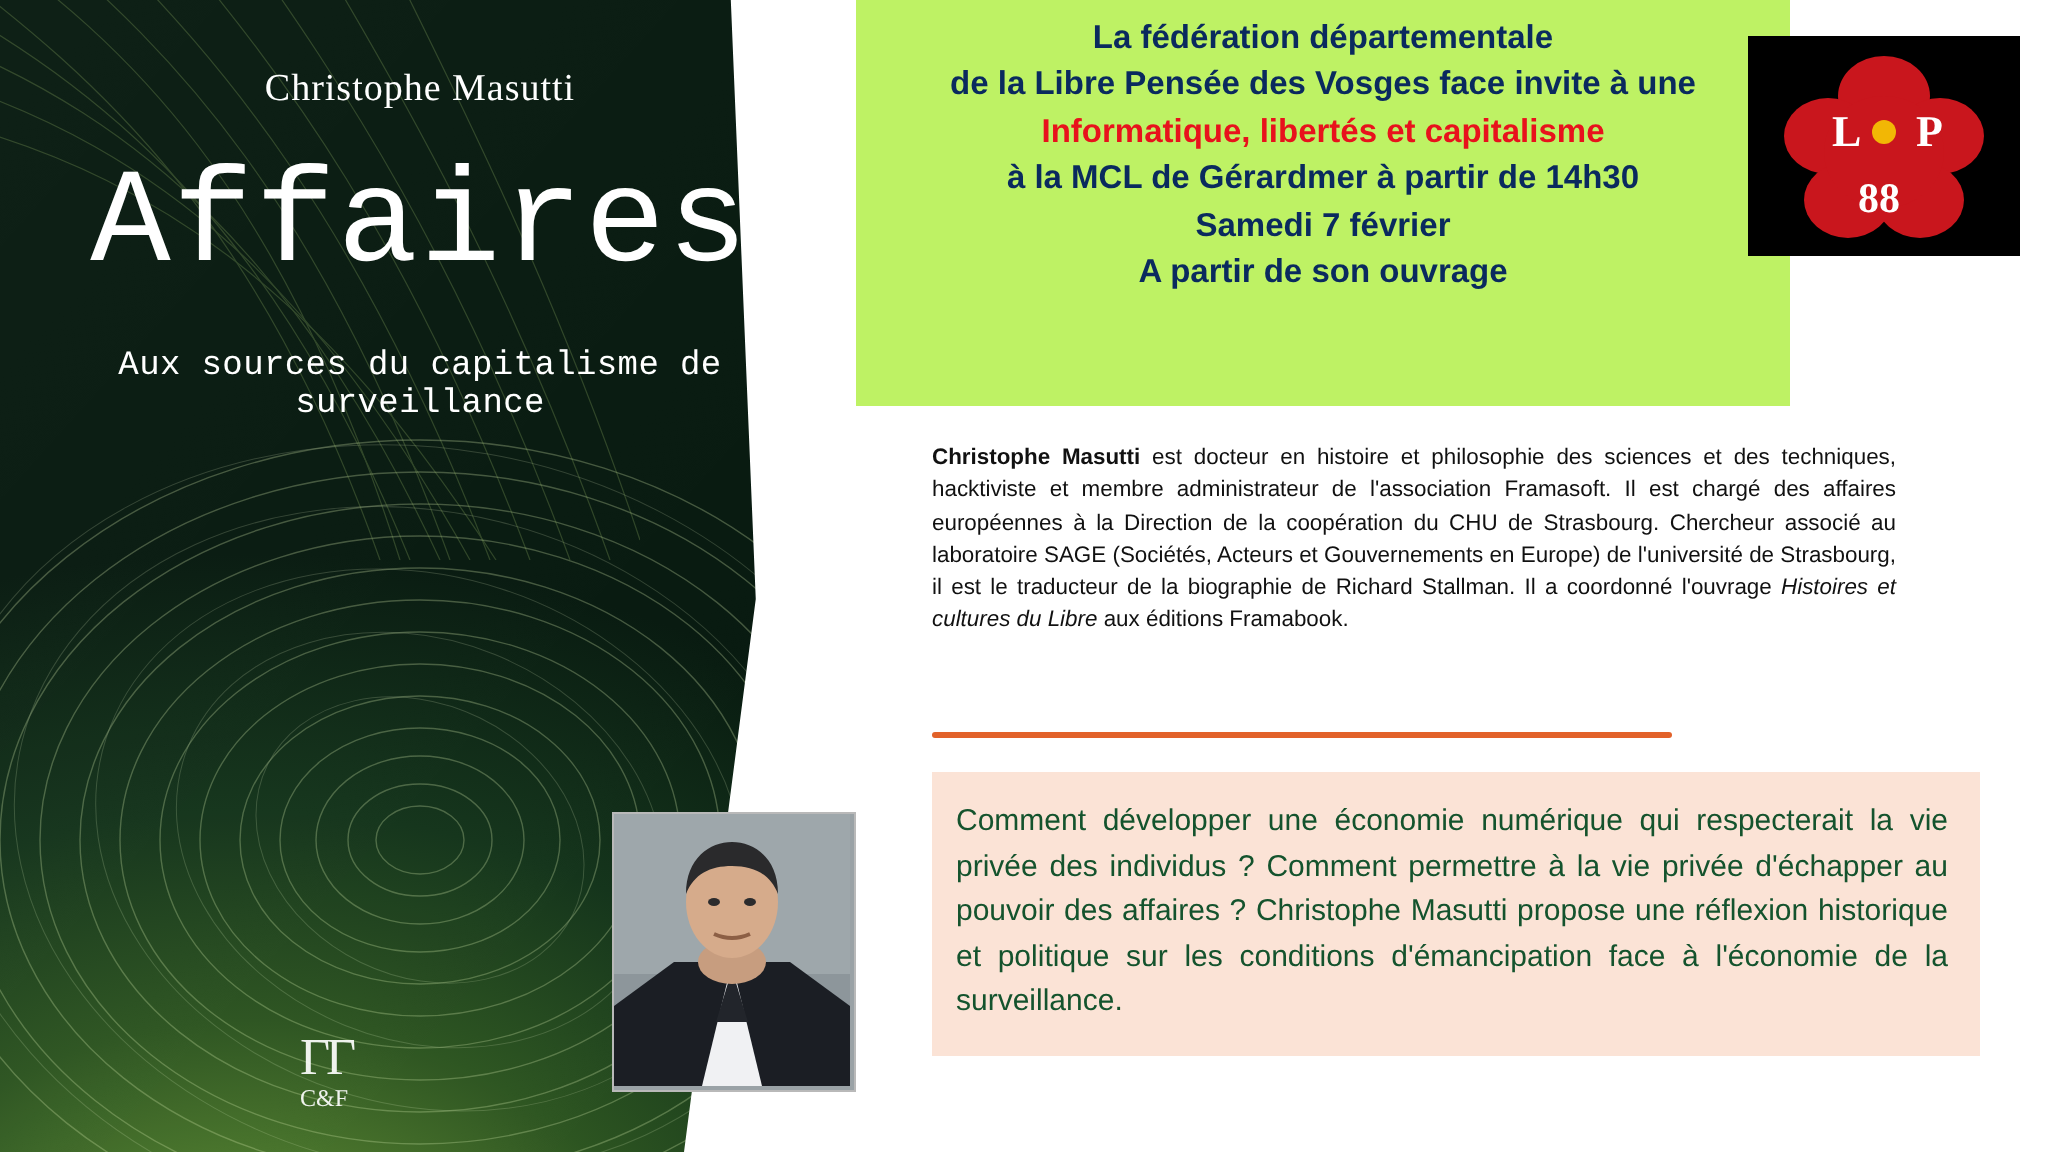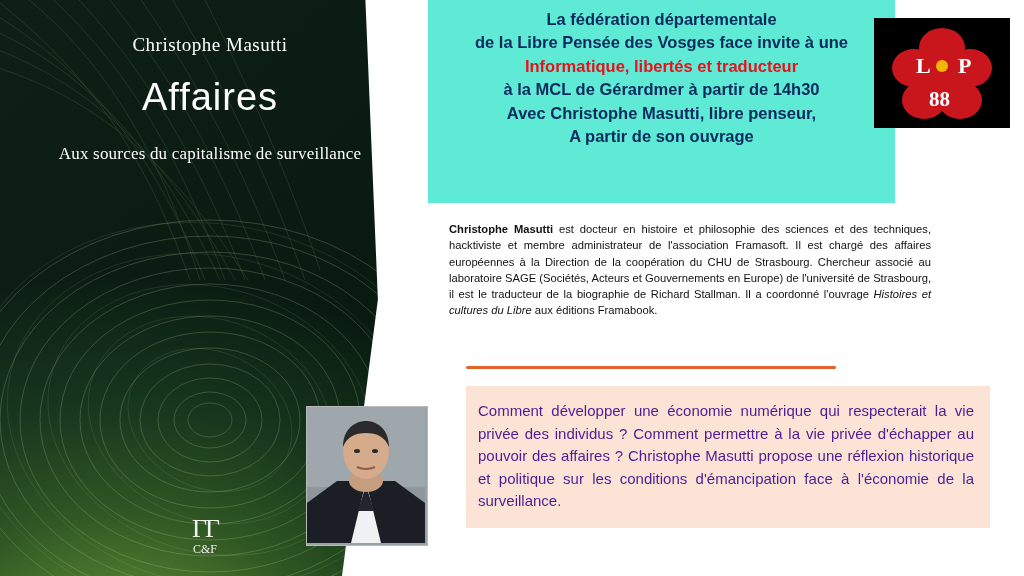--- a/index.html
+++ b/index.html
@@ -77,42 +77,41 @@
     color: #ffffff;
   }
   .author {
     margin-top: 34px;
     font-family: "Liberation Serif", serif;
     font-size: 19px;
     letter-spacing: .5px;
   }
   .book-title {
     margin-top: 22px;
-    font-family: Liberation Sans, sans-serif;
-    font-size: 38px;
+    font-family: Liberation Mono, monospace;
+    font-size: 67px;
     line-height: 1.05;
     font-weight: 400;
     letter-spacing: 1px;
   }
   .book-title .l2 { display: block; }
   .subtitle {
     margin-top: 26px;
-    font-family: Liberation Serif, serif;
+    font-family: Liberation Mono, monospace;
     font-size: 17px;
     letter-spacing: .2px;
   }
   .publisher {
     position: absolute;
     left: 150px;
     top: 516px;
     width: 110px;
     color: #ffffff;
     font-family: "Liberation Serif", serif;
     font-size: 12px;
-    text-align: center;
     opacity: .92;
   }
   .publisher .mark {
     font-size: 26px;
     line-height: 1;
     letter-spacing: -2px;
   }
 
   
   .photo {
@@ -127,21 +126,21 @@
   }
   .photo svg { display: block; }
 
   
   .invite {
     position: absolute;
     left: 428px;
     top: 0;
     width: 467px;
     height: 203px;
-    background: #5eead4;
+    background: #bef264;
     color: #0a2a5e;
     text-align: center;
     font-weight: bold;
     font-size: 16.5px;
     line-height: 1.42;
     padding-top: 8px;
     box-sizing: border-box;
   }
   .invite .hl { color: #e8121c; }
 
@@ -152,21 +151,21 @@
     top: 18px;
     width: 136px;
     height: 110px;
     background: #000000;
   }
   .logo svg { display: block; }
 
   
   .bio {
     position: absolute;
-    left: 449px;
+    left: 466px;
     top: 210px;
     width: 482px;
     font-size: 11.2px;
     line-height: 1.45;
     color: #111111;
     text-align: justify;
   }
   .bio b { font-weight: bold; }
   .bio i { font-style: italic; }
 
@@ -182,21 +181,21 @@
   }
 
   
   .blurb {
     position: absolute;
     left: 466px;
     top: 386px;
     width: 524px;
     height: 142px;
     background: #fbe3d6;
-    color: #4c1d95;
+    color: #14532d;
     box-sizing: border-box;
     padding: 14px 16px 10px 12px;
     font-size: 15px;
     line-height: 1.5;
     text-align: justify;
   }
 </style>
 </head>
 <body>
 
@@ -274,23 +273,23 @@
     <path d="M36 40 C36 22 48 14 59 14 C70 14 82 22 82 40 C78 30 70 26 59 26 C48 26 40 30 36 40 Z" fill="#2a2a2c"></path>
     <ellipse cx="50" cy="44" rx="3" ry="2" fill="#2b2b2d"></ellipse>
     <ellipse cx="68" cy="44" rx="3" ry="2" fill="#2b2b2d"></ellipse>
     <path d="M50 60 Q59 64 68 60" stroke="#8c5f45" stroke-width="2" fill="none"></path>
   </svg>
 </div>
 
 <div class="invite">
   <div>La fédération départementale</div>
   <div>de la Libre Pensée des Vosges face invite à une</div>
-  <div class="hl">Informatique, libertés et traducteur</div>
+  <div class="hl">Informatique, libertés et capitalisme</div>
   <div>à la MCL de Gérardmer à partir de 14h30</div>
-  <div>Avec Christophe Masutti, libre penseur,</div>
+  <div>Samedi 7 février</div>
   <div>A partir de son ouvrage</div>
 </div>
 
 <div class="logo">
   <svg width="136" height="110" viewBox="0 0 136 110">
     <rect x="0" y="0" width="136" height="110" fill="#000000"></rect>
     <g fill="#c9161d">
       <ellipse cx="68" cy="30" rx="23" ry="20"></ellipse>
       <ellipse cx="40" cy="50" rx="22" ry="19"></ellipse>
       <ellipse cx="96" cy="50" rx="22" ry="19"></ellipse>

